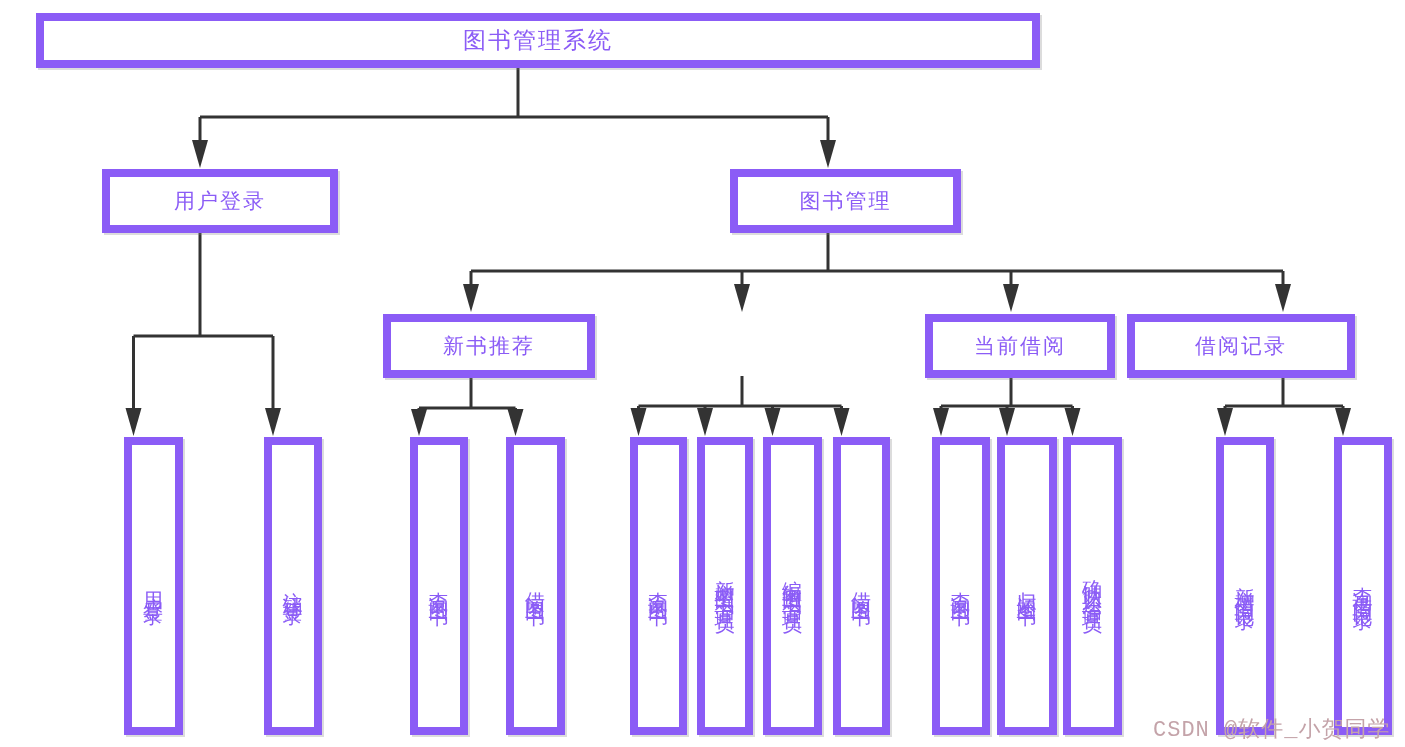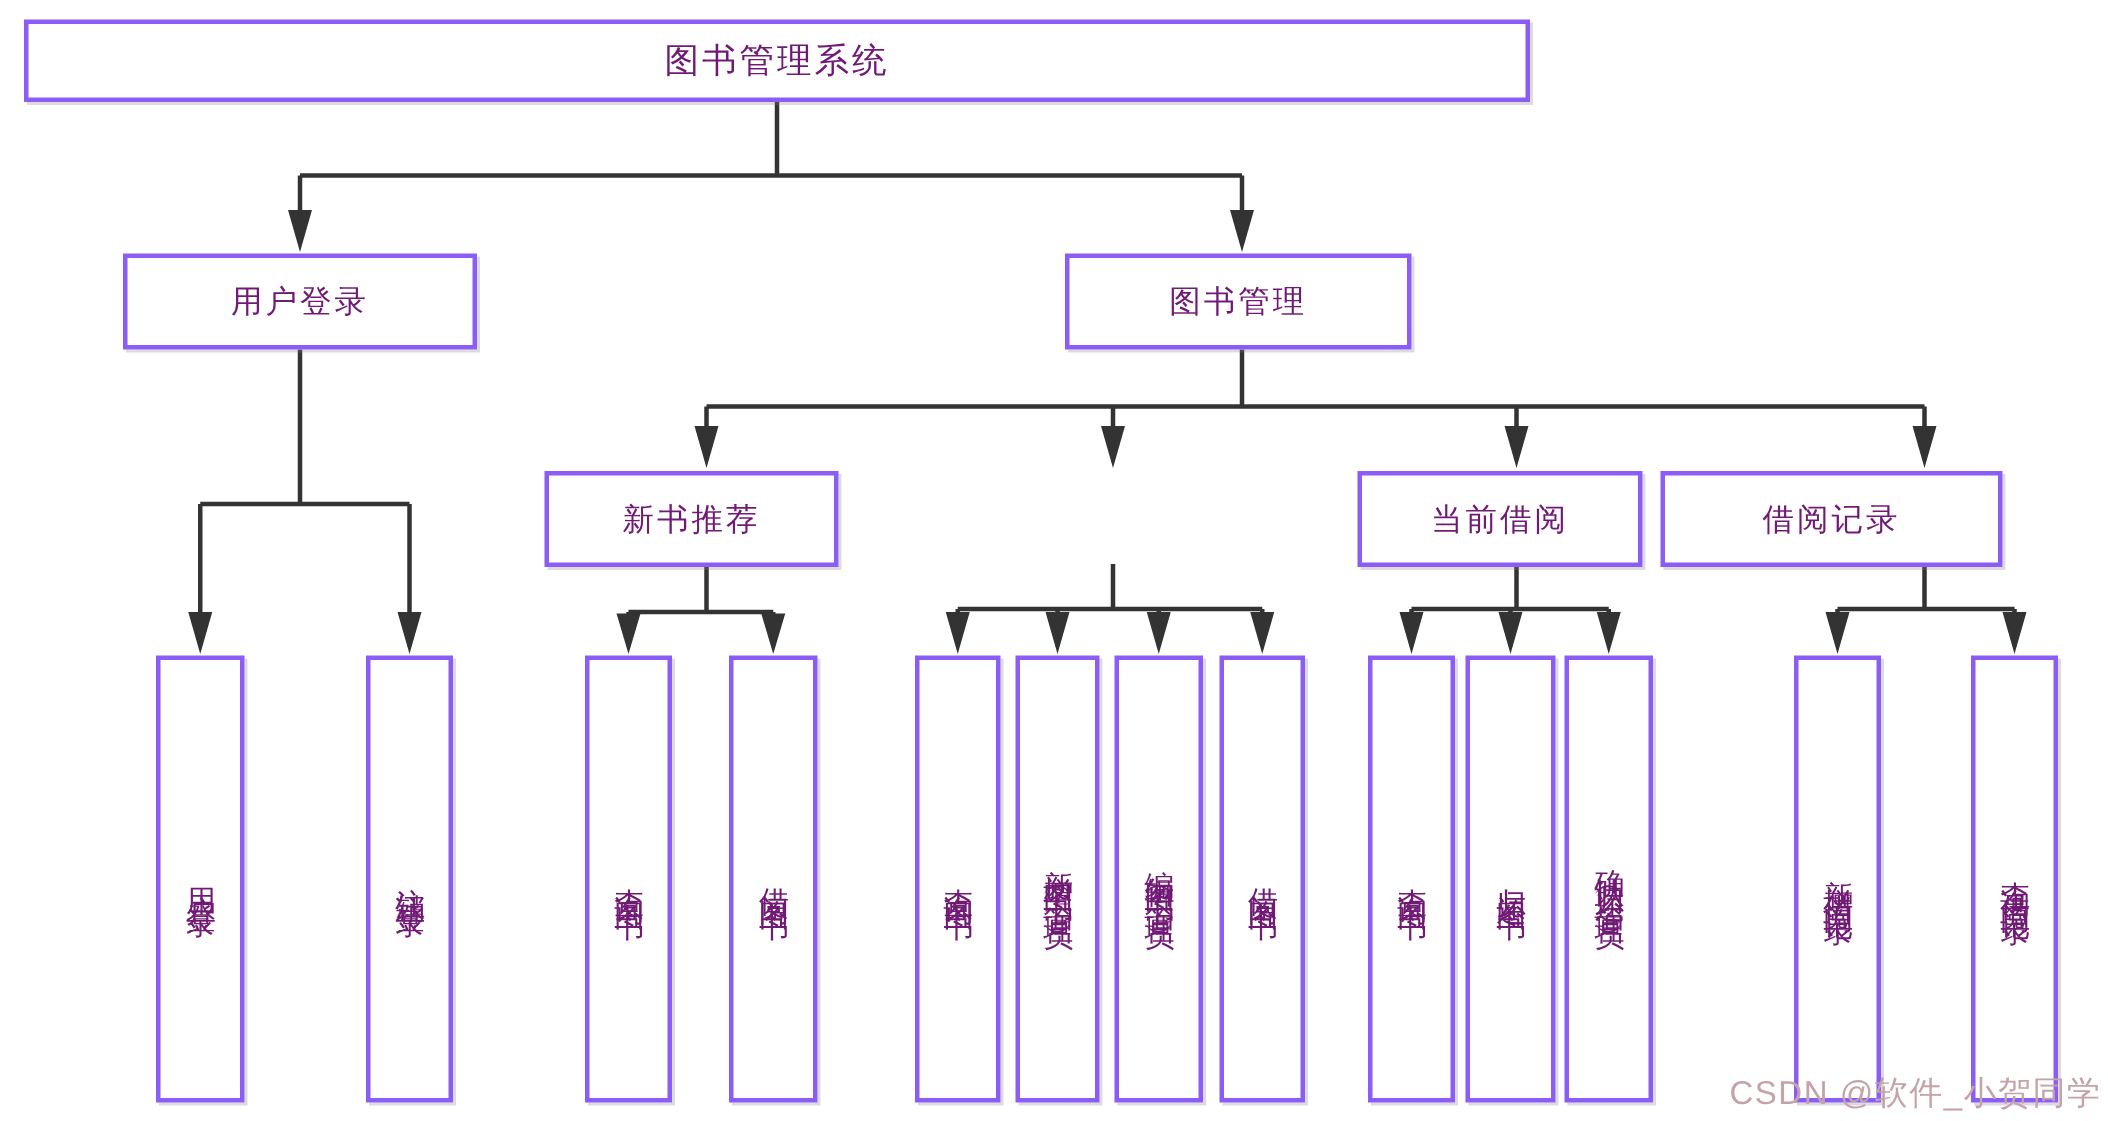--- a/index.html
+++ b/index.html
@@ -18,27 +18,28 @@
   svg.edges {
     position: absolute;
     left: 0; top: 0;
     width: 1405px;
     height: 747px;
     pointer-events: none;
   }
   .box {
     position: absolute;
     box-sizing: border-box;
-    border: 3px solid #8b5cf6;
+    border: 8px solid #8b5cf6;
     background: #ffffff;
     display: flex;
     align-items: center;
     justify-content: center;
-    color: #701a75;
+    color: #8b5cf6;
     box-shadow: 2px 2px 0 rgba(130,130,130,0.28);
+    margin-left: 20px;
   }
   .box.root .htext { font-size: 23px; letter-spacing: 2px; }
   .box .htext {
     font-size: 21px;
     letter-spacing: 2px;
     white-space: nowrap;
   }
   .box .vtext {
     writing-mode: vertical-lr;
     text-orientation: mixed;
@@ -48,20 +49,21 @@
     white-space: nowrap;
   }
   .watermark {
     position: absolute;
     left: 1153px;
     top: 714px;
     font-size: 22px;
     color: #c4a3a9;
     letter-spacing: 1px;
     white-space: nowrap;
+    font-family: Liberation Mono, monospace;
   }
 </style>
 </head>
 <body>
 
 <div class="canvas">
 
   <svg class="edges" viewBox="0 0 1405 747" xmlns="http://www.w3.org/2000/svg">
 
     <g stroke="#333333" stroke-width="3" fill="#333333">
@@ -142,21 +144,21 @@
     <span class="htext">图书管理系统</span>
   </div>
 
   <div class="box" style="left:82px;top:169px;width:236px;height:64px">
     <span class="htext">用户登录</span>
   </div>
   <div class="box" style="left:710px;top:169px;width:231px;height:64px">
     <span class="htext">图书管理</span>
   </div>
 
-  <div class="box" style="left:363px;top:314px;width:196px;height:64px">
+  <div class="box" style="left:363px;top:314px;width:212px;height:64px">
     <span class="htext">新书推荐</span>
   </div>
   <div class="box" style="left:905px;top:314px;width:190px;height:64px">
     <span class="htext">当前借阅</span>
   </div>
   <div class="box" style="left:1107px;top:314px;width:228px;height:64px">
     <span class="htext">借阅记录</span>
   </div>
 
   <div class="box" style="left:104px;top:437px;width:59px;height:298px">

